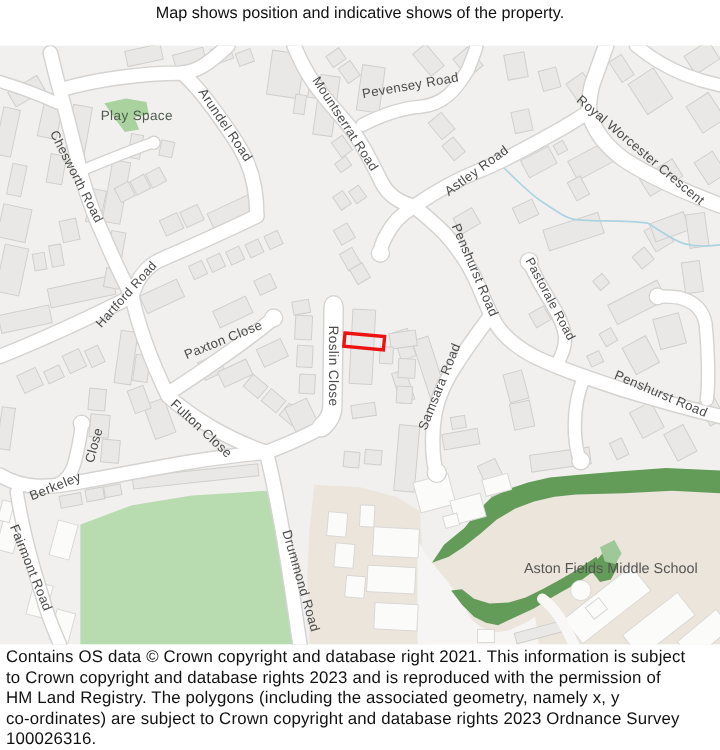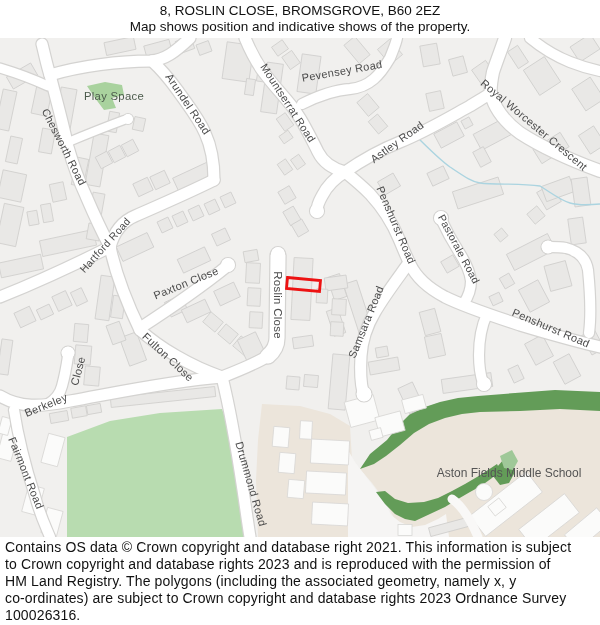--- a/index.html
+++ b/index.html
@@ -6,21 +6,20 @@
 font-family:"Liberation Sans",sans-serif;}
 #title{position:absolute;top:3px;left:0;width:600px;text-align:center;color:#111;}
 #title div{font-size:13.5px;line-height:16px;}
 #map{position:absolute;top:38px;left:0;}
 #footer{position:absolute;top:539px;left:5px;width:594px;font-size:14px;letter-spacing:0.14px;line-height:17px;color:#111;}
 </style>
 </head>
 <body>
 
 <div id="title">
-    <div>8, ROSLIN CLOSE, BROMSGROVE, B60 2EZ</div>
 
 <div>Map shows position and indicative shows of the property.</div>
   </div>
 
 <svg id="map" width="600" height="499" viewBox="0 38 600 499">
 
 <rect x="0" y="38" width="600" height="499" fill="#f1f0ee"></rect>
 
 <polygon points="87,86 105,82 122,85 124,95 112,98 116,108 104,110 95,98" fill="#a9d29e"></polygon>
 

